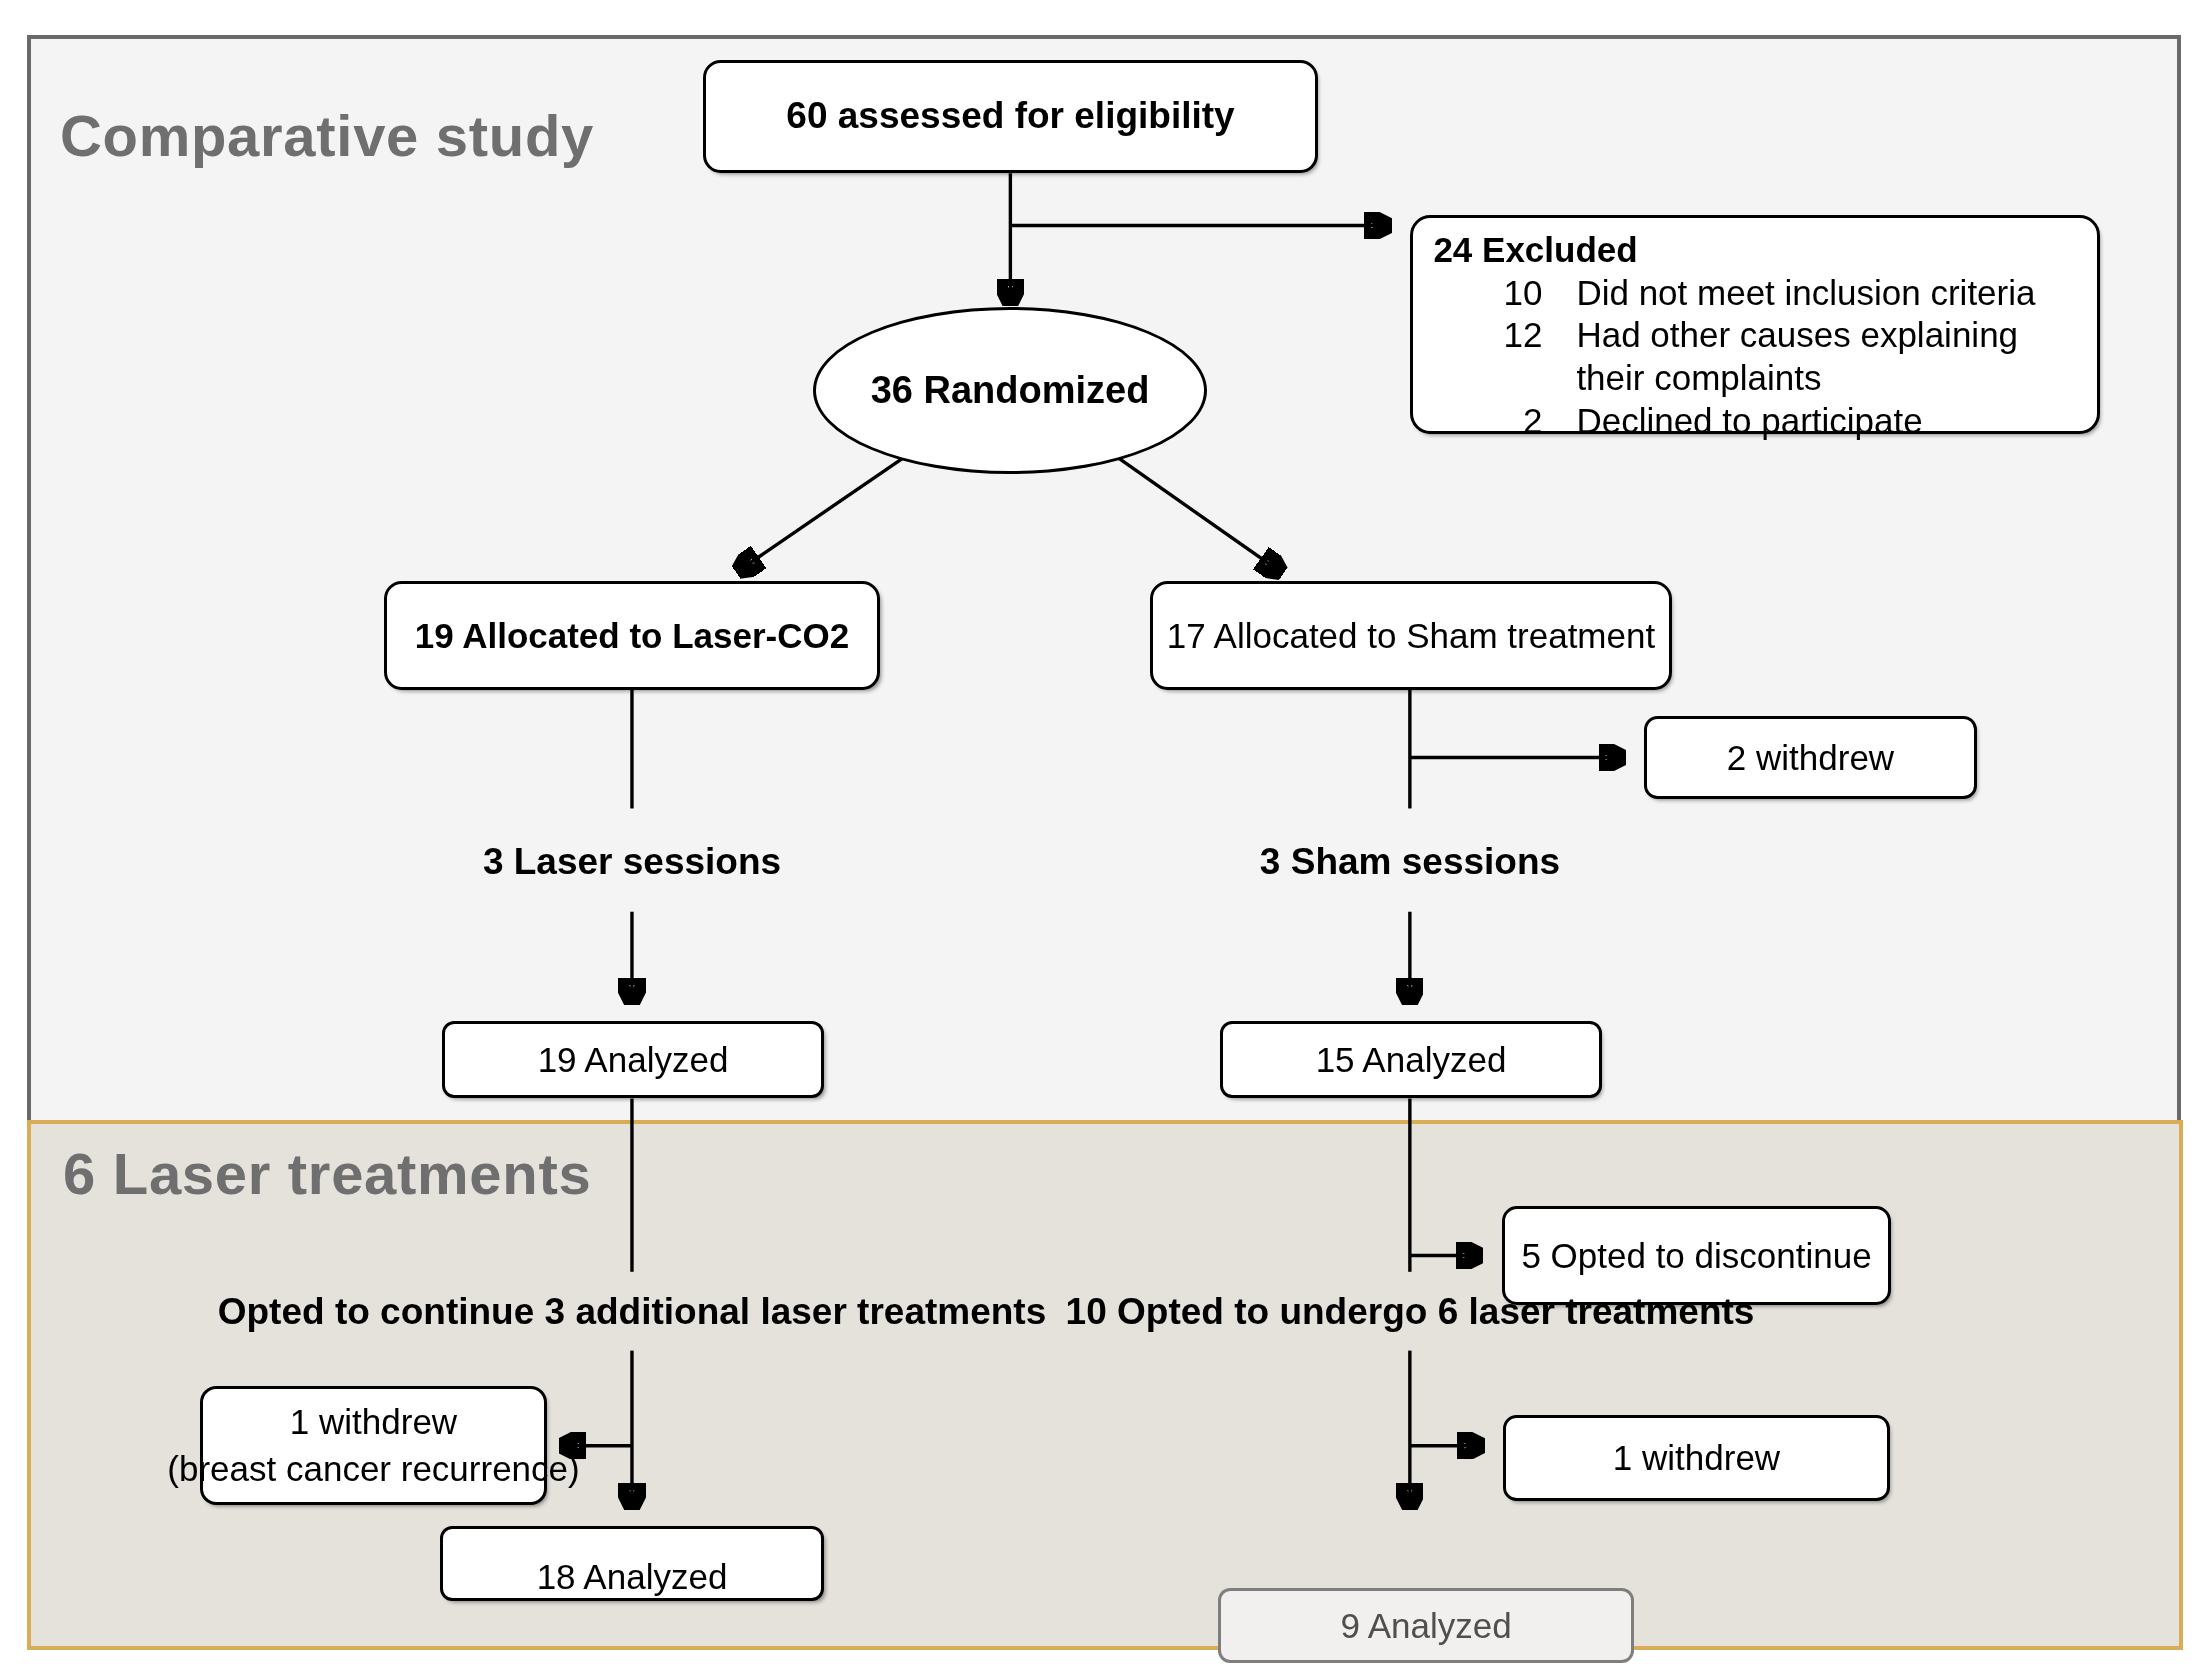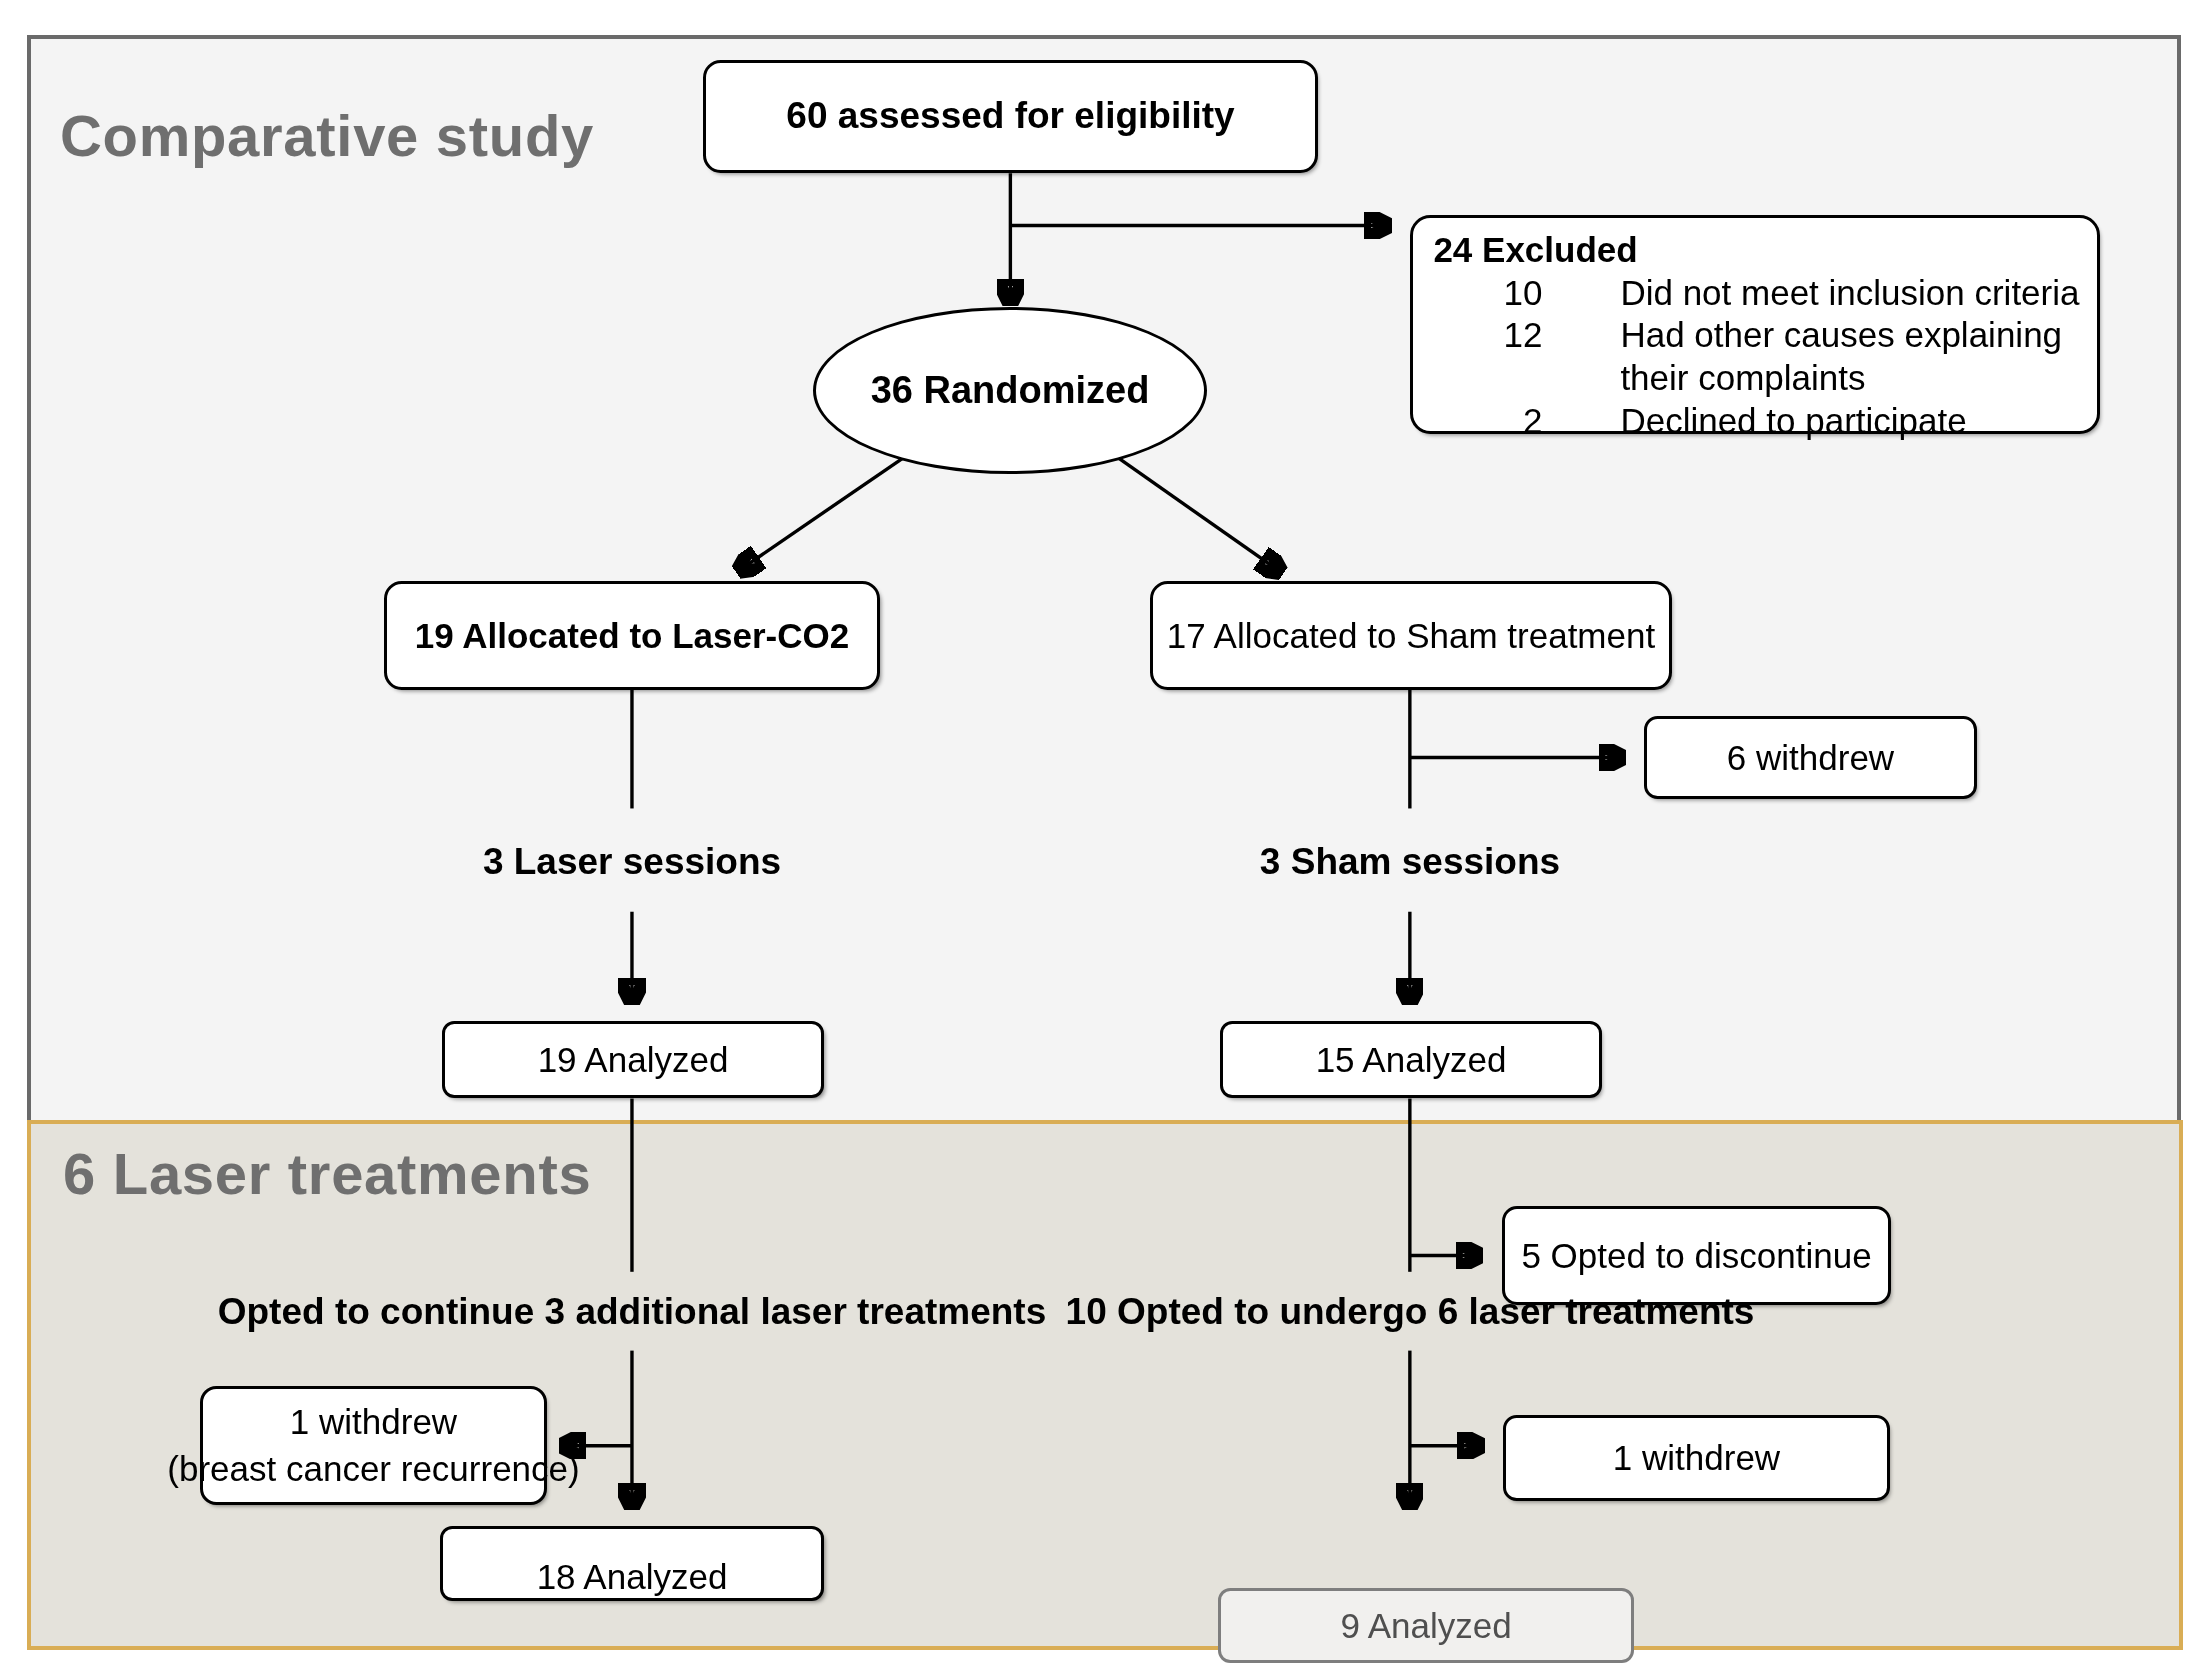--- a/index.html
+++ b/index.html
@@ -37,21 +37,21 @@
   .node.gray{border-color:#7e7e7e;background:#f1f0ee;color:#4f4f4f;box-shadow:none;}
 
   
   #node-excluded{
     position:absolute;box-sizing:border-box;background:#fff;border:3.4px solid #000;border-radius:20.4px;
     padding:11px 13.6px 6.8px 20.4px;font-size:35px;line-height:1.22;text-align:left;
     box-shadow:2.7px 3.4px 4.1px -2.7px rgba(0,0,0,.45);
     margin-top:42px;
   }
   #node-excluded .ex-title{font-weight:bold;}
-  .ex-row{display:flex;gap:44px;}
+  .ex-row{display:flex;}
   .ex-num{flex:0 0 109px;text-align:right;margin-right:34px;}
   .ex-text{flex:0 0 auto;max-width:489px;white-space:normal;}
 
   
   .flow-label{
     position:absolute;font-size:37px;font-weight:bold;white-space:nowrap;text-align:center;
     transform:translateX(-50%);
   }
 </style>
 </head>
@@ -115,21 +115,21 @@
 
   <div class="node" style="left:384px;top:581px;width:496px;height:109px;font-weight:bold;">
     <span>19 Allocated to Laser-CO2</span>
   </div>
 
   <div class="node" style="left:1150px;top:581px;width:522px;height:109px;">
     <span>17 Allocated to Sham treatment</span>
   </div>
 
   <div class="node" style="left:1644px;top:716px;width:333px;height:83px;border-radius:13.6px;">
-    <span>6 withdrew</span>
+    <span>2 withdrew</span>
   </div>
 
   <div class="flow-label" style="left:632px;top:841px;">3 Laser sessions</div>
   <div class="flow-label" style="left:1410px;top:841px;">3 Sham sessions</div>
 
   <div class="node" style="left:442px;top:1021px;width:382px;height:77px;border-radius:12.2px;">
     <span>19 Analyzed</span>
   </div>
 
   <div class="node" style="left:1220px;top:1021px;width:382px;height:77px;border-radius:12.2px;">

